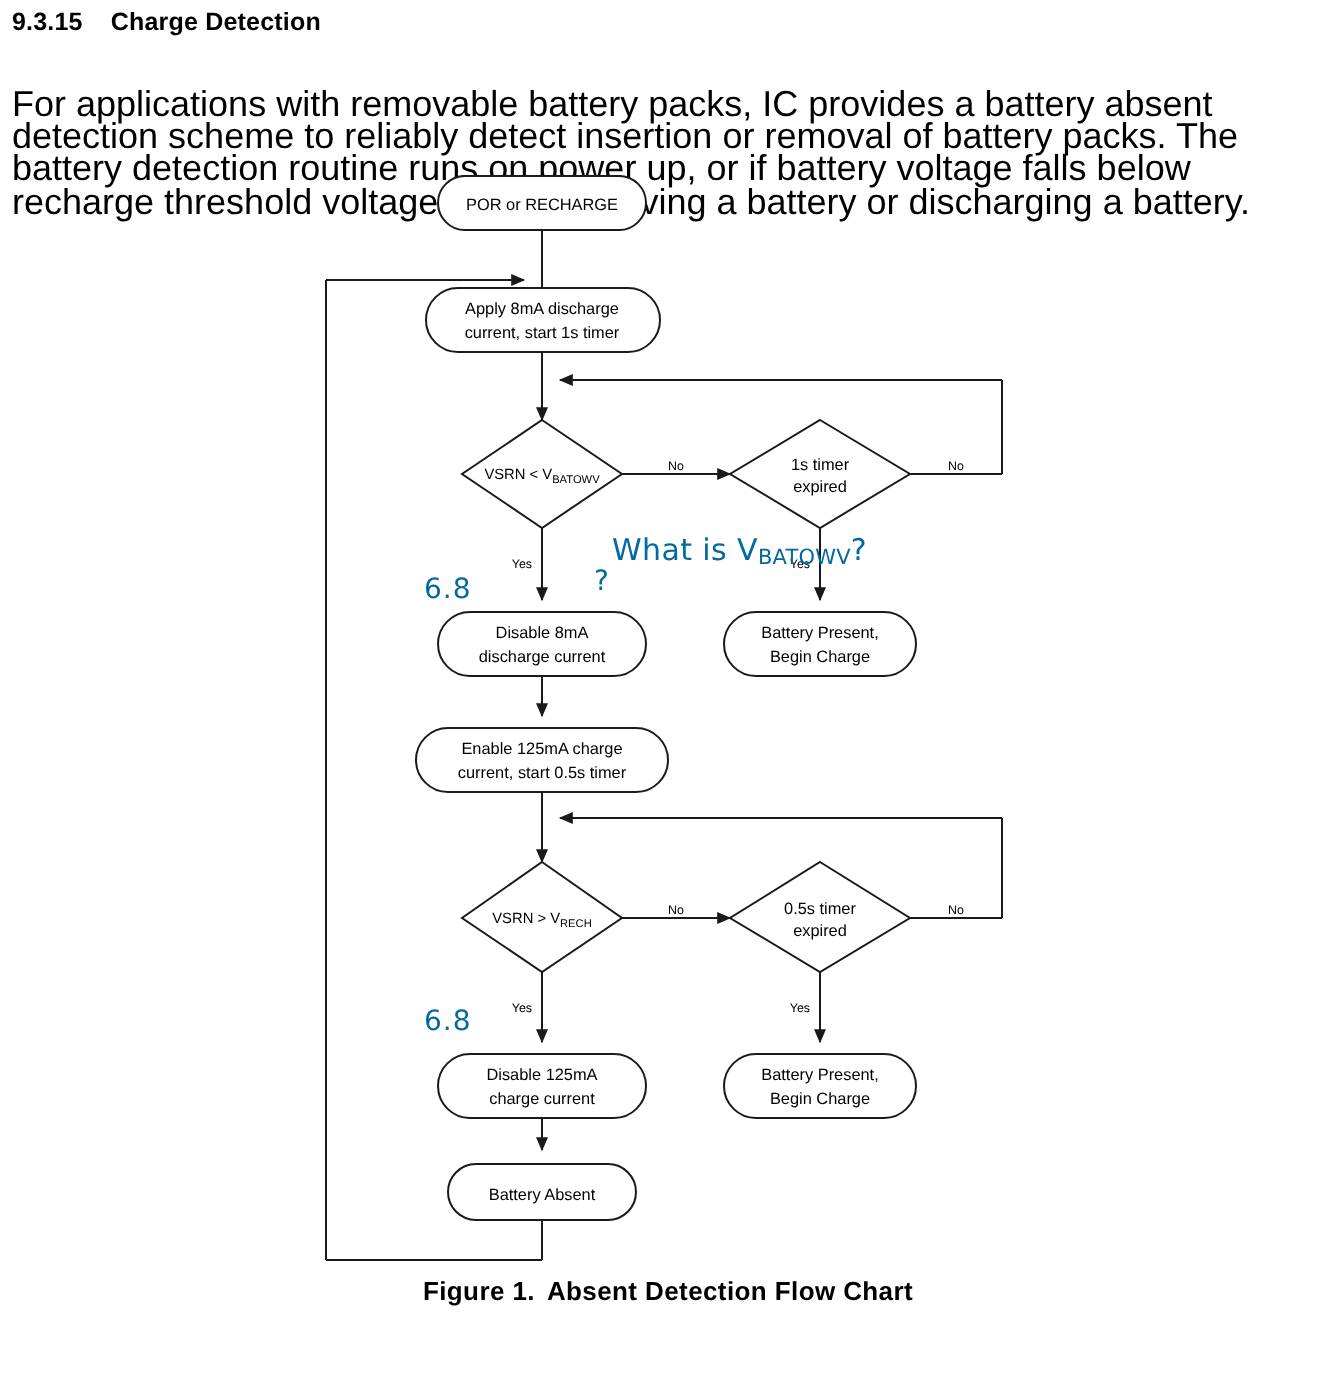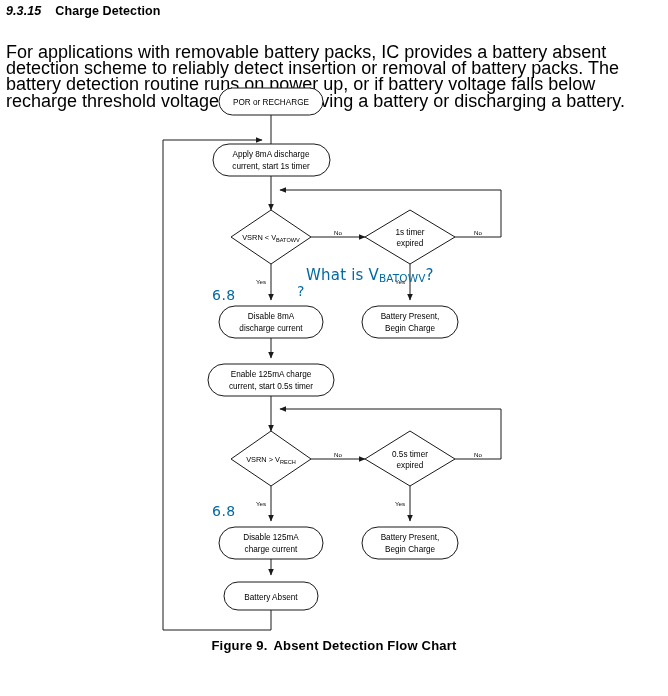--- a/index.html
+++ b/index.html
@@ -19,21 +19,21 @@
   
   #doc-header {
     position: absolute;
     left: 6px;
     top: 4px;
     font-size: 12.5px;
     font-weight: bold;
     letter-spacing: 0.1px;
     white-space: nowrap;
   }
-  #doc-header .sec-num { margin-right: 14px; font-style: italic; }
+  #doc-header .sec-num { margin-right: 14px; }
 
   #doc-paragraph {
     position: absolute;
     left: 6px;
     top: 26px;
     width: 652px;
     font-size: 18px;
     line-height: 16.2px;
     text-align: left;
   }
@@ -289,13 +289,13 @@
 
   <div class="annot" id="annot-qmark-1">?</div>
 
   <div class="annot" id="annot-val-1">6.8</div>
 
   <div class="annot" id="annot-val-2">6.8</div>
 
 
 </div>
 
-<div id="figure-caption"><span>Figure 9.</span><span class="fig-gap"></span><span>Absent Detection Flow Chart</span></div>
+<div id="figure-caption"><span>Figure 1.</span><span class="fig-gap"></span><span>Absent Detection Flow Chart</span></div>
 
 </body></html>

